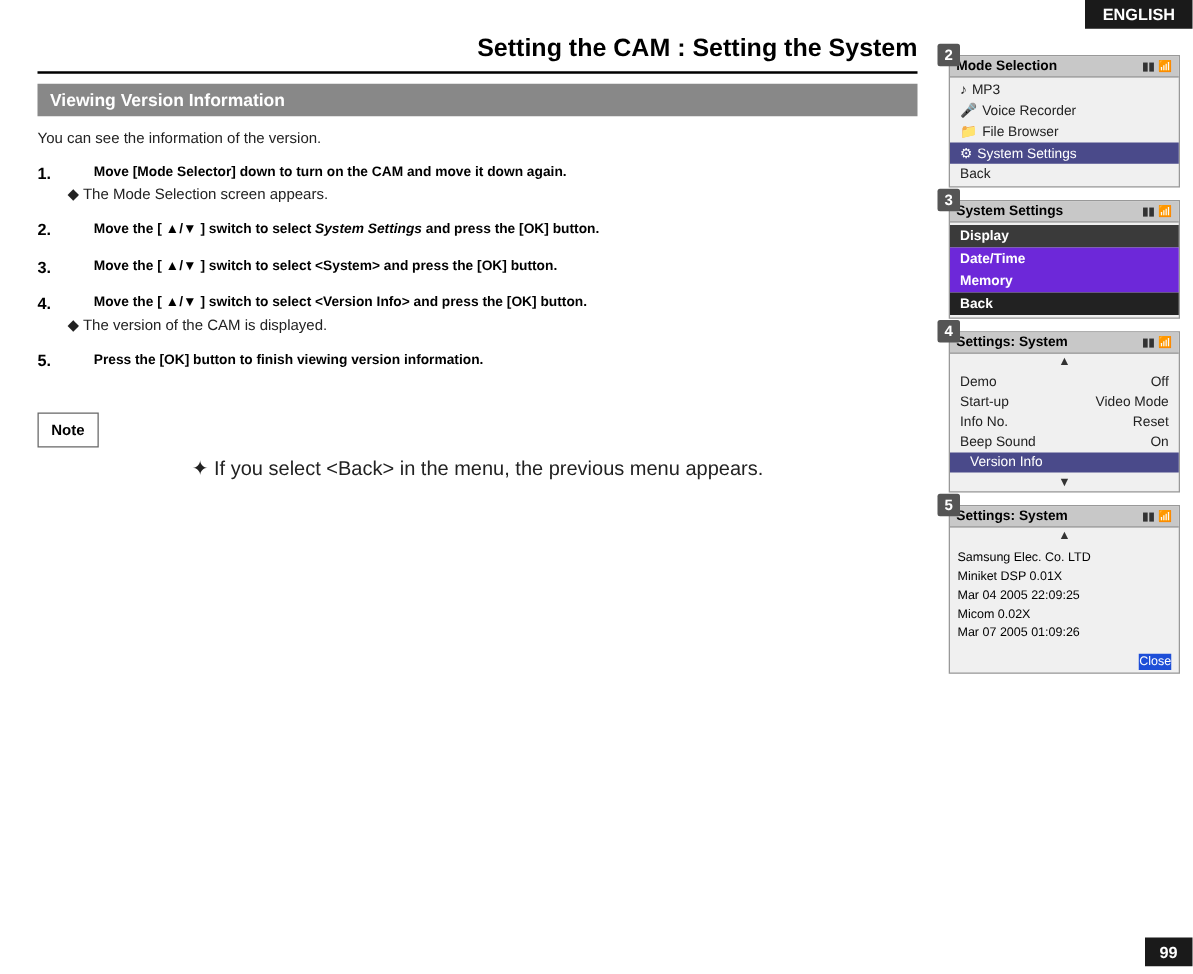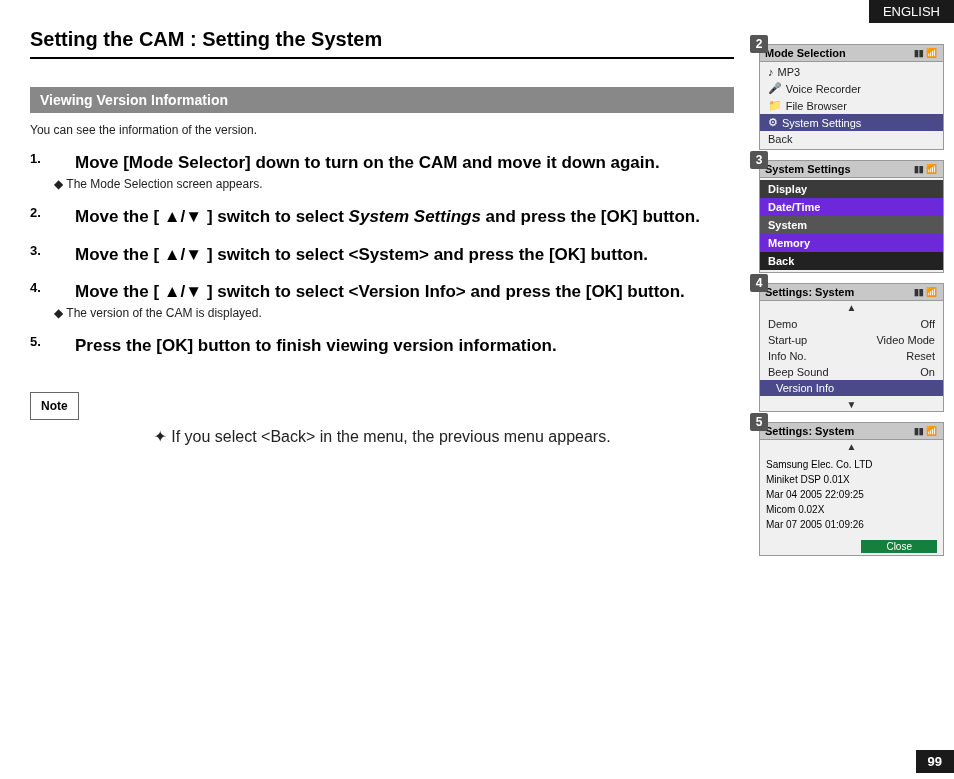--- a/index.html
+++ b/index.html
@@ -13,21 +13,21 @@
       overflow: hidden;
     }
 
     
     .english-badge {
       position: absolute;
       top: 0;
       right: 0;
       background: #1a1a1a;
       color: #fff;
-      font-weight: normal;
+      font-weight: bold;
       font-size: 13px;
       padding: 4px 14px;
     }
 
     
     .page-number {
       position: absolute;
       bottom: 6px;
       right: 0;
       background: #1a1a1a;
@@ -46,21 +46,22 @@
       bottom: 30px;
     }
 
     
     .page-title {
       font-size: 20px;
       font-weight: bold;
       color: #000;
       border-bottom: 2px solid #000;
       padding-bottom: 6px;
-      margin-bottom: 28px;
+      margin-bottom: 8px;
+      text-align: right;
     }
 
     
     .section-header {
       background: #888;
       color: #fff;
       font-size: 14px;
       font-weight: bold;
       padding: 5px 10px;
       margin-bottom: 10px;
@@ -81,21 +82,21 @@
       font-weight: bold;
       font-size: 13px;
       min-width: 24px;
       color: #000;
     }
     .step-content {
       flex: 1;
     }
     .step-content .main-text {
       font-weight: bold;
-      font-size: 17px;
+      font-size: 11px;
       color: #000;
       line-height: 1.4;
       padding-left: 21px;
     }
     .step-content .italic-text {
       font-weight: bold;
       font-style: italic;
       color: #000;
     }
     .step-content .sub-text {
@@ -238,24 +239,24 @@
       padding: 4px 6px;
       font-size: 10px;
       color: #000;
       line-height: 1.5;
     }
     .s5-close {
       text-align: right;
       padding: 2px 6px;
     }
     .s5-close-btn {
-      background: #15803d;
+      background: #1d4ed8;
       color: #fff;
       font-size: 10px;
-      padding: 1px 25px;
+      padding: 1px 0;
       display: inline-block;
     }
 
     .arrow-up {
       text-align: center;
       font-size: 10px;
       color: #333;
       padding: 1px 0;
     }
     .arrow-down {
@@ -369,21 +370,20 @@
     <div class="screen-titlebar">
       <span>System Settings</span>
       <div class="screen-titlebar-icons">
         <span>▮▮</span>
         <span>📶</span>
       </div>
     </div>
     <div class="screen-body">
       <div class="s3-item dark">Display</div>
       <div class="s3-item mid">Date/Time</div>
-      <div class="s3-item dark" style="background:#555; color:#fff;">System</div>
       <div class="s3-item mid">Memory</div>
       <div class="s3-item darker">Back</div>
     </div>
   </div>
 
   <div class="screen-box" style="margin-left: 10px;">
     <div class="screen-label">4</div>
     <div class="screen-titlebar">
       <span>Settings: System</span>
       <div class="screen-titlebar-icons">

